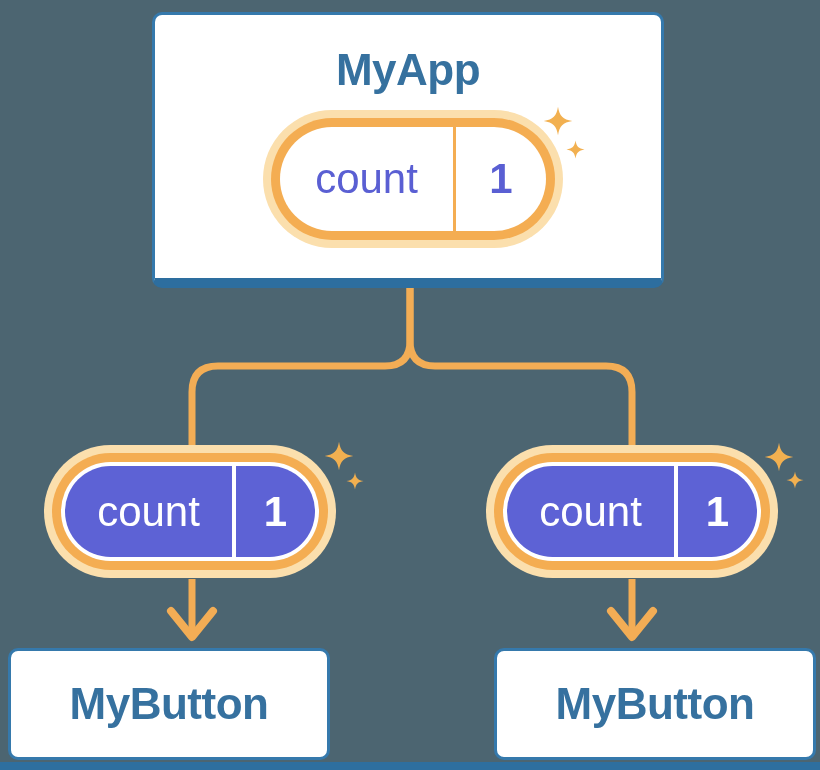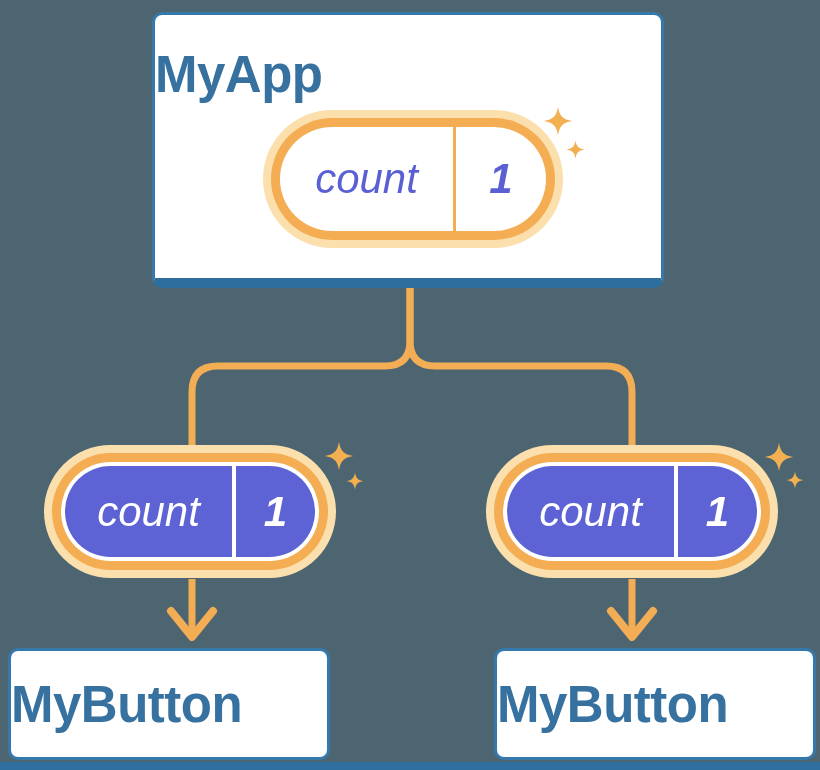--- a/index.html
+++ b/index.html
@@ -28,39 +28,39 @@
     position:absolute;z-index:2;
     background:#fff;
     border:3px solid var(--card-border);
     border-radius:10px;
     box-sizing:border-box;
   }
   .card.parent{left:152px;top:12px;width:512px;height:276px;border-bottom-width:10px;border-bottom-color:var(--card-border-dark);}
   .card.child-left{left:8px;top:648px;width:322px;height:112px;}
   .card.child-right{left:494px;top:648px;width:322px;height:112px;}
   .card-title{
-    position:absolute;left:0;right:0;
-    font-size:51px;font-weight:600;color:var(--title);letter-spacing:-0.5px;
+    position:absolute;left:0;right:0;text-align:center;
+    font-size:44px;font-weight:600;color:var(--title);letter-spacing:-0.5px;
   }
   .card.parent .card-title{top:30px;}
   .card.child-left .card-title,.card.child-right .card-title{top:50%;transform:translateY(-50%);}
   .pill{
     position:absolute;z-index:3;
     background:var(--glow);
     border-radius:999px;padding:8px;box-sizing:border-box;
   }
   .pill-top{left:263px;top:110px;width:300px;height:138px;}
   .pill-left{left:44px;top:445px;width:292px;height:133px;}
   .pill-right{left:486px;top:445px;width:292px;height:133px;}
   .pill-ring{background:var(--orange);border-radius:999px;padding:9px;height:100%;box-sizing:border-box;}
   .pill-gap{background:#fff;border-radius:999px;padding:4px;height:100%;box-sizing:border-box;}
   .pill-core{border-radius:999px;height:100%;display:flex;align-items:stretch;overflow:hidden;box-sizing:border-box;}
   .pill-core.idle{background:#fff;}
   .pill-core.active{background:var(--purple);}
-  .cell{display:flex;align-items:center;justify-content:center;font-size:42px;font-style:italic;}
+  .cell{display:flex;align-items:center;justify-content:center;font-size:42px;}
   .cell.name{font-weight:400;}
   .cell.value{font-weight:700;flex:1;}
   .pill-core.idle .cell{color:var(--indigo);}
   .pill-core.active .cell{color:#fff;}
   .pill-top .cell.name{width:173px;}
   .pill-left .cell.name,.pill-right .cell.name{width:167px;}
   .divider{flex:0 0 auto;}
   .divider.orange{width:3px;background:var(--orange);}
   .divider.white{width:4px;background:#fff;}
   .sparkle{position:absolute;z-index:4;}

